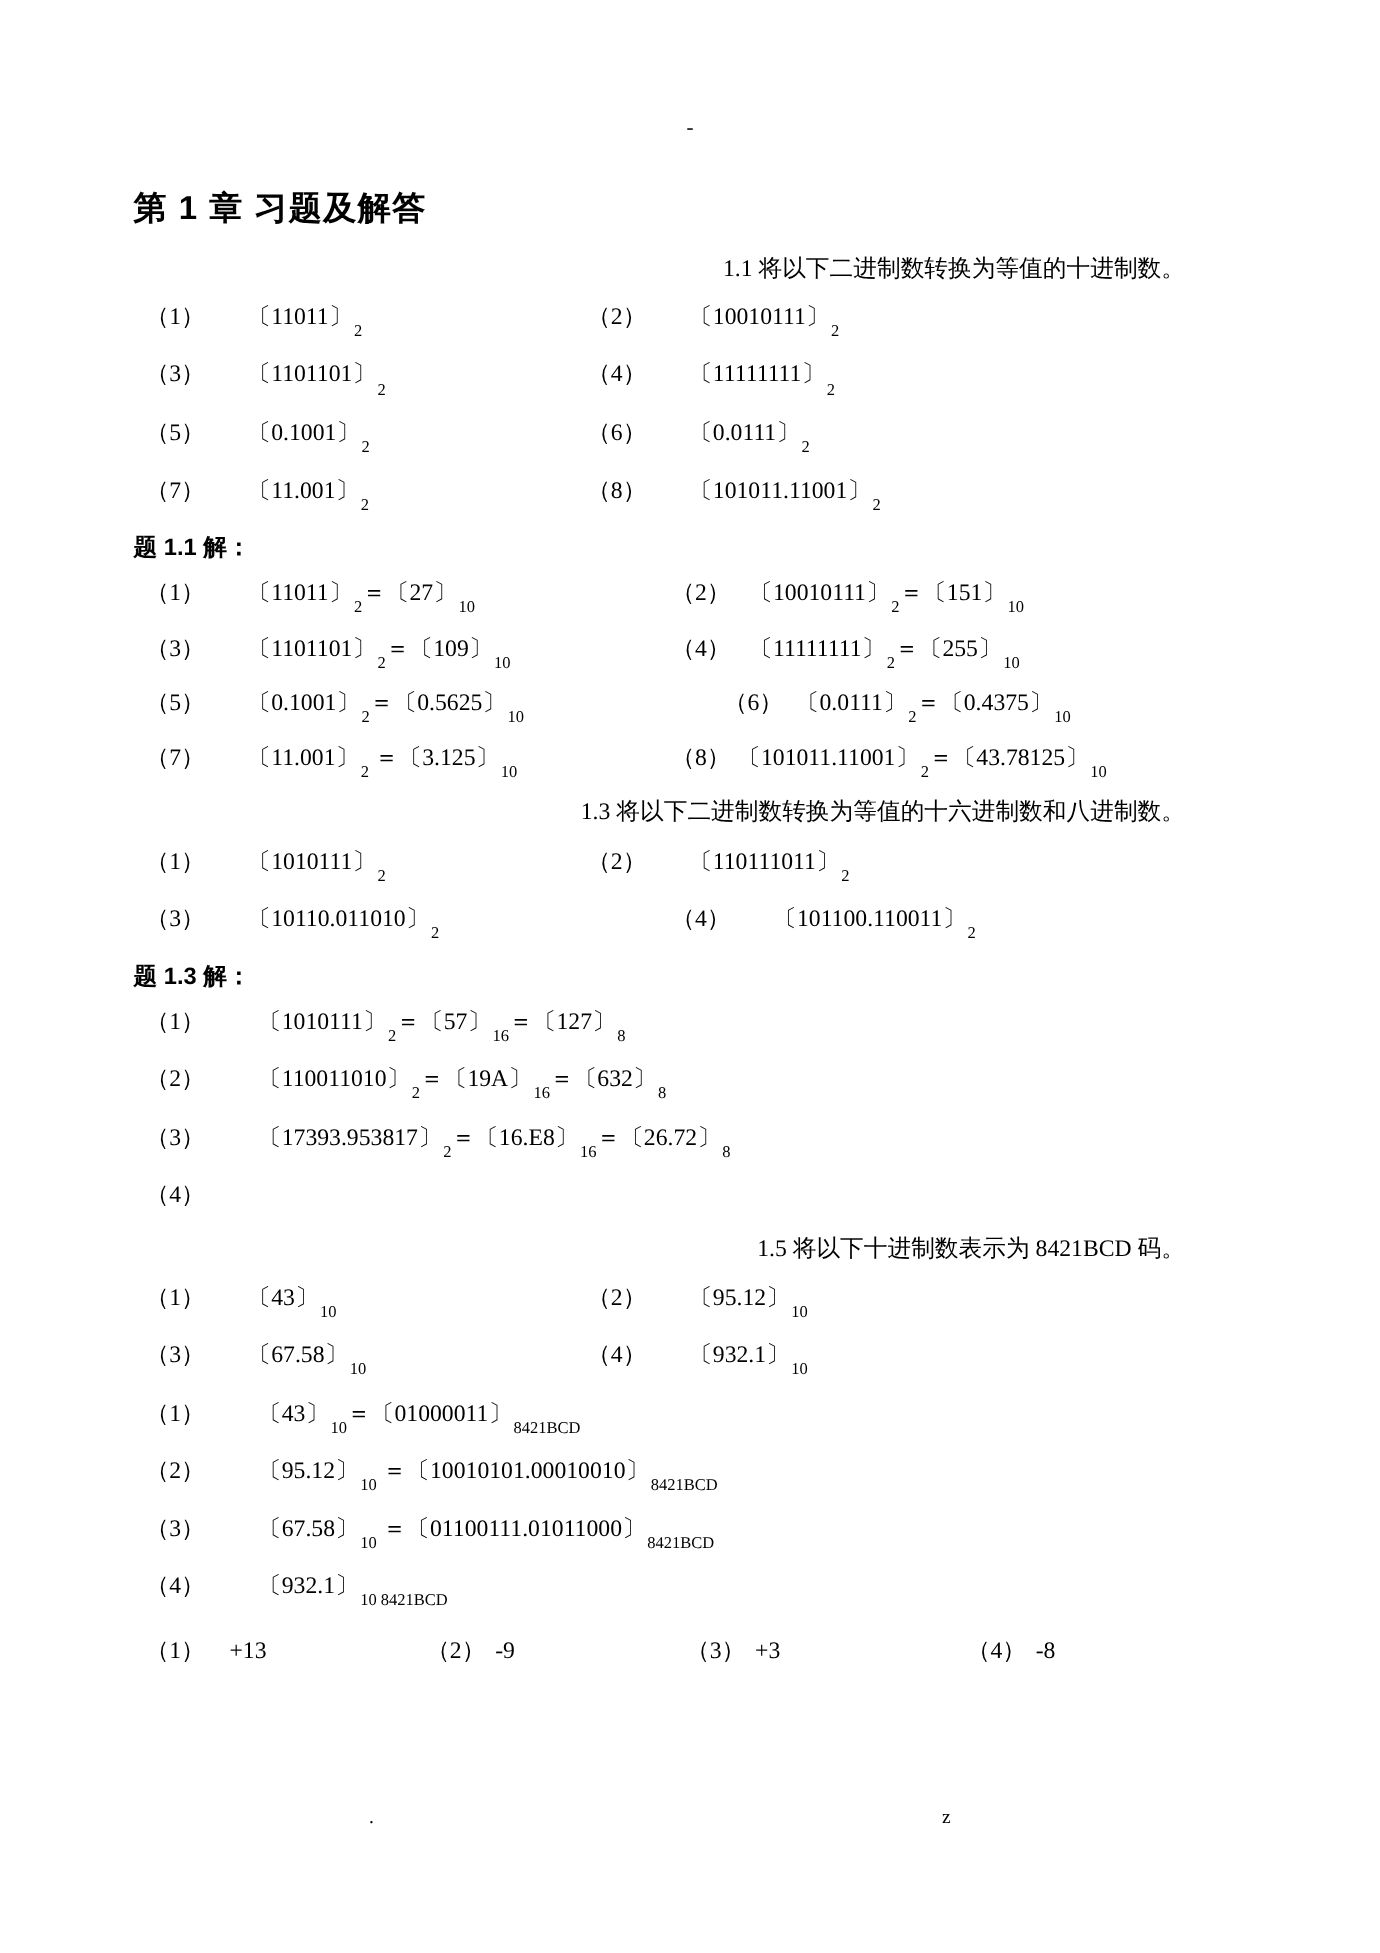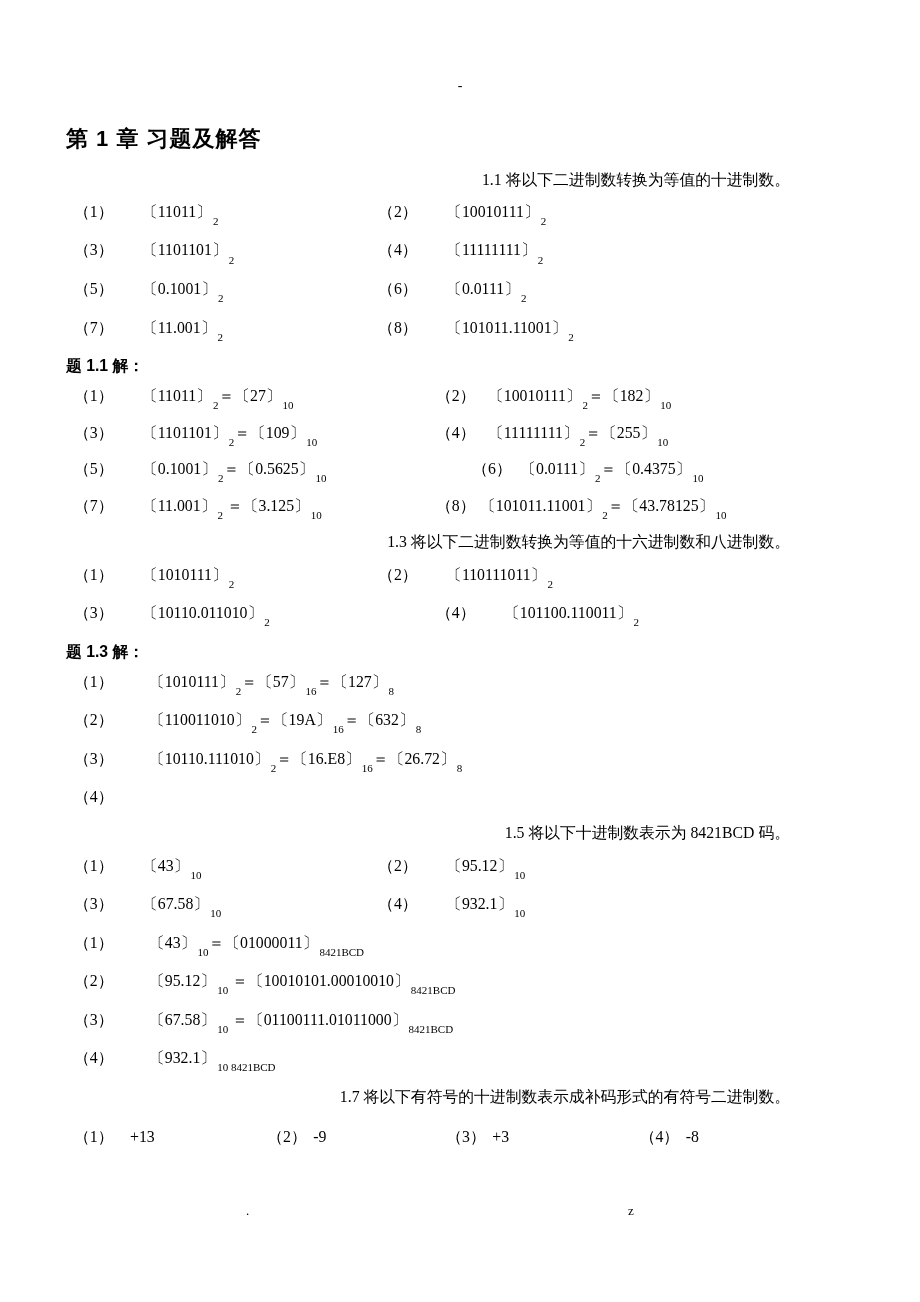--- a/index.html
+++ b/index.html
@@ -10,21 +10,21 @@
   body {
     width: 920px;
     height: 1302px;
     font-family: "SimSun", "宋体", serif;
     color: #000;
     font-size: 15.8px;
     line-height: 1.4;
     position: relative;
   }
   .page {
-    padding: 76px 130px 0 66px;
+    padding: 76px 130px 0 89px;
   }
   .top-dash {
     position: absolute;
     left: 0; right: 0; top: 76px;
     text-align: center;
     font-size: 14px;
     color: #000;
   }
   h1 {
     font-family: "SimHei", "黑体", sans-serif;
@@ -140,21 +140,21 @@
 
   <div class="sec-title">题 1.1  解：</div>
 
   <div class="row solverow">
     <div class="cell w50">
         <span class="idx">（1）</span>
         <span class="val"><span>〔11011〕</span><span class="sub">2</span><span>＝〔27〕</span><span class="sub">10</span></span>
       </div>
     <div class="cell">
         <span class="idx" style="width:52px">（2）</span>
-        <span class="val"><span>〔10010111〕</span><span class="sub">2</span><span>＝〔182〕</span><span class="sub">10</span></span>
+        <span class="val"><span>〔10010111〕</span><span class="sub">2</span><span>＝〔151〕</span><span class="sub">10</span></span>
       </div>
   </div>
   <div class="row solverow">
     <div class="cell w50">
         <span class="idx">（3）</span>
         <span class="val"><span>〔1101101〕</span><span class="sub">2</span><span>＝〔109〕</span><span class="sub">10</span></span>
       </div>
     <div class="cell">
         <span class="idx" style="width:52px">（4）</span>
         <span class="val"><span>〔11111111〕</span><span class="sub">2</span><span>＝〔255〕</span><span class="sub">10</span></span>
@@ -209,21 +209,21 @@
   <div class="fullrow">
       <span class="idx">（1）</span>
       <span class="val"><span>〔1010111〕</span><span class="sub">2</span><span>＝〔57〕</span><span class="sub">16</span><span>＝〔127〕</span><span class="sub">8</span></span>
     </div>
   <div class="fullrow">
       <span class="idx">（2）</span>
       <span class="val"><span>〔110011010〕</span><span class="sub">2</span><span>＝〔19A〕</span><span class="sub">16</span><span>＝〔632〕</span><span class="sub">8</span></span>
     </div>
   <div class="fullrow">
       <span class="idx">（3）</span>
-      <span class="val"><span>〔10110.111010〕</span><span class="sub">2</span><span>＝〔16.E8〕</span><span class="sub">16</span><span>＝〔26.72〕</span><span class="sub">8</span></span>
+      <span class="val"><span>〔17393.953817〕</span><span class="sub">2</span><span>＝〔16.E8〕</span><span class="sub">16</span><span>＝〔26.72〕</span><span class="sub">8</span></span>
     </div>
   <div class="fullrow">
       <span class="idx">（4）</span>
     </div>
 
   <div class="qline">1.5 将以下十进制数表示为 8421BCD 码。</div>
 
   <div class="row">
     <div class="cell w42">
         <span class="idx">（1）</span>
@@ -256,21 +256,20 @@
     </div>
   <div class="fullrow">
       <span class="idx">（3）</span>
       <span class="val"><span>〔67.58〕</span><span class="sub">10</span><span> ＝〔01100111.01011000〕</span><span class="sub">8421BCD</span></span>
     </div>
   <div class="fullrow">
       <span class="idx">（4）</span>
       <span class="val"><span>〔932.1〕</span><span class="sub">10  8421BCD</span></span>
     </div>
 
-  <div class="qline">1.7 将以下有符号的十进制数表示成补码形式的有符号二进制数。</div>
 
   <div class="four">
     <div style="width:27%">
         <span class="idx">（1）</span>
         <span class="val">+13</span>
       </div>
     <div style="width:25%">
         <span class="idx" style="width:46px">（2）</span>
         <span class="val">-9</span>
       </div>

